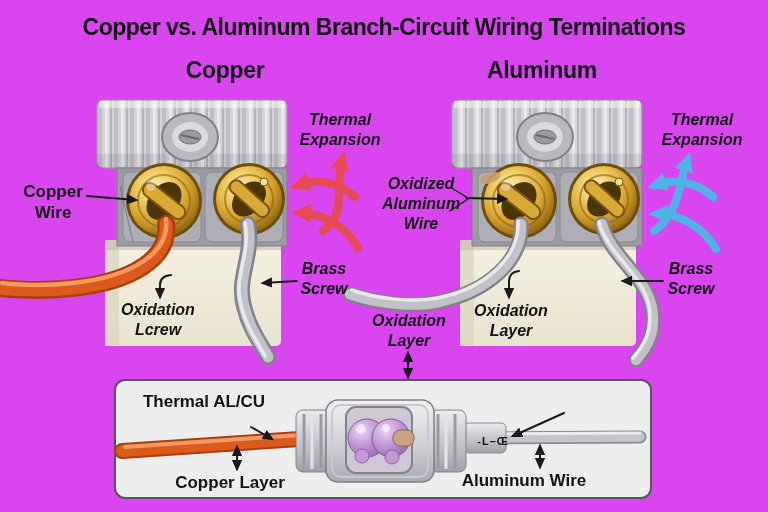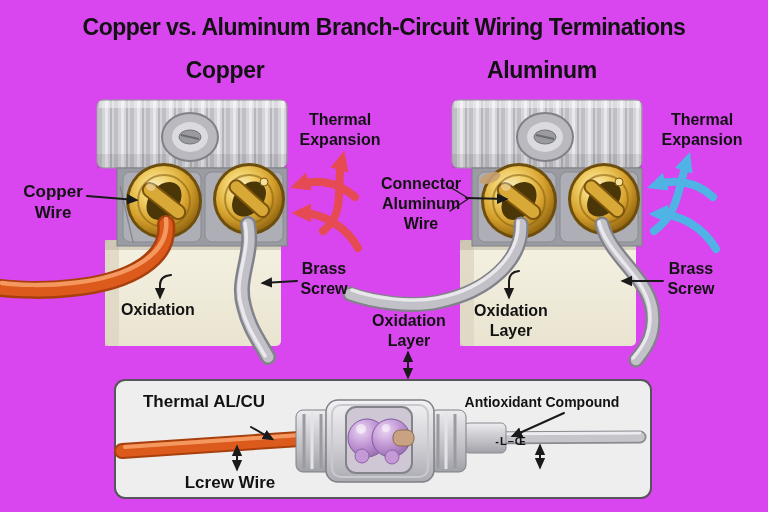--- a/index.html
+++ b/index.html
@@ -6,36 +6,36 @@
   .stage{
     position:relative;width:768px;height:512px;background:#d946ef;overflow:hidden;
     font-family:"Liberation Sans",sans-serif;color:#111;
   }
   .lbl{position:absolute;font-weight:bold;text-align:center;line-height:1.25;color:#121212;}
   .lbl span{display:block;}
   .title{left:0;top:13px;width:768px;font-size:23px;letter-spacing:-0.5px;white-space:nowrap;}
   .heading{font-size:23px;letter-spacing:-0.3px;}
   .h-copper{left:145px;top:56px;width:160px;}
   .h-aluminum{left:462px;top:56px;width:160px;}
-  .s16{font-size:16px;}
+  .s16{font-size:16px;font-style:italic;}
   .s17{font-size:17px;}
   .copper-wire{left:3px;top:181px;width:100px;}
   .thermal-cu{left:288px;top:110px;width:104px;}
   .brass-cu{left:284px;top:259px;width:80px;}
   .oxid-cu{left:108px;top:300px;width:100px;}
   .oxidized-al{left:369px;top:174px;width:104px;}
   .thermal-al{left:650px;top:110px;width:104px;}
   .brass-al{left:651px;top:259px;width:80px;}
   .layer-outer{left:359px;top:311px;width:100px;}
   .layer-inner{left:461px;top:301px;width:100px;}
   .approved{left:120px;top:391px;width:168px;}
   .antioxidant{left:458px;top:394px;width:168px;font-size:14px;white-space:nowrap;}
   .cu-box{left:160px;top:472px;width:140px;white-space:nowrap;}
   .al-box{left:444px;top:470px;width:160px;white-space:nowrap;}
-  .marking{left:487px;top:435px;width:48px;font-size:11px;letter-spacing:1px;white-space:nowrap;}
+  .marking{left:469px;top:435px;width:48px;font-size:11px;letter-spacing:1px;white-space:nowrap;}
   svg.art{position:absolute;left:0;top:0;z-index:0;}
   .lbl{z-index:2;}
 </style>
 </head>
 <body>
 
 <div class="stage">
 
   <svg class="art" width="768" height="512" viewBox="0 0 768 512" xmlns="http://www.w3.org/2000/svg" xmlns:xlink="http://www.w3.org/1999/xlink">
     <defs>
@@ -237,24 +237,25 @@
     <span>Expansion</span>
   </div>
 
   <div class="lbl s16 brass-cu">
     <span>Brass</span>
     <span>Screw</span>
   </div>
 
   <div class="lbl s16 oxid-cu">
     <span>Oxidation</span>
+    <span>Lcrew</span>
   </div>
 
   <div class="lbl s16 oxidized-al">
-    <span>Connector</span>
+    <span>Oxidized</span>
     <span>Aluminum</span>
     <span>Wire</span>
   </div>
 
   <div class="lbl s16 thermal-al">
     <span>Thermal</span>
     <span>Expansion</span>
   </div>
 
   <div class="lbl s16 brass-al">
@@ -269,20 +270,20 @@
 
   <div class="lbl s16 layer-inner">
     <span>Oxidation</span>
     <span>Layer</span>
   </div>
 
   <div class="lbl s17 approved">
     <span>Thermal AL/CU</span>
   </div>
 
-  <div class="lbl antioxidant">Antioxidant Compound</div>
-
-  <div class="lbl s17 cu-box">Lcrew Wire</div>
-
+
+  <div class="lbl s17 cu-box">Copper Layer</div>
+
+  <div class="lbl s17 al-box">Aluminum Wire</div>
 
   <div class="lbl marking">-L–Œ</div>
 
 </div>
 
 </body></html>

